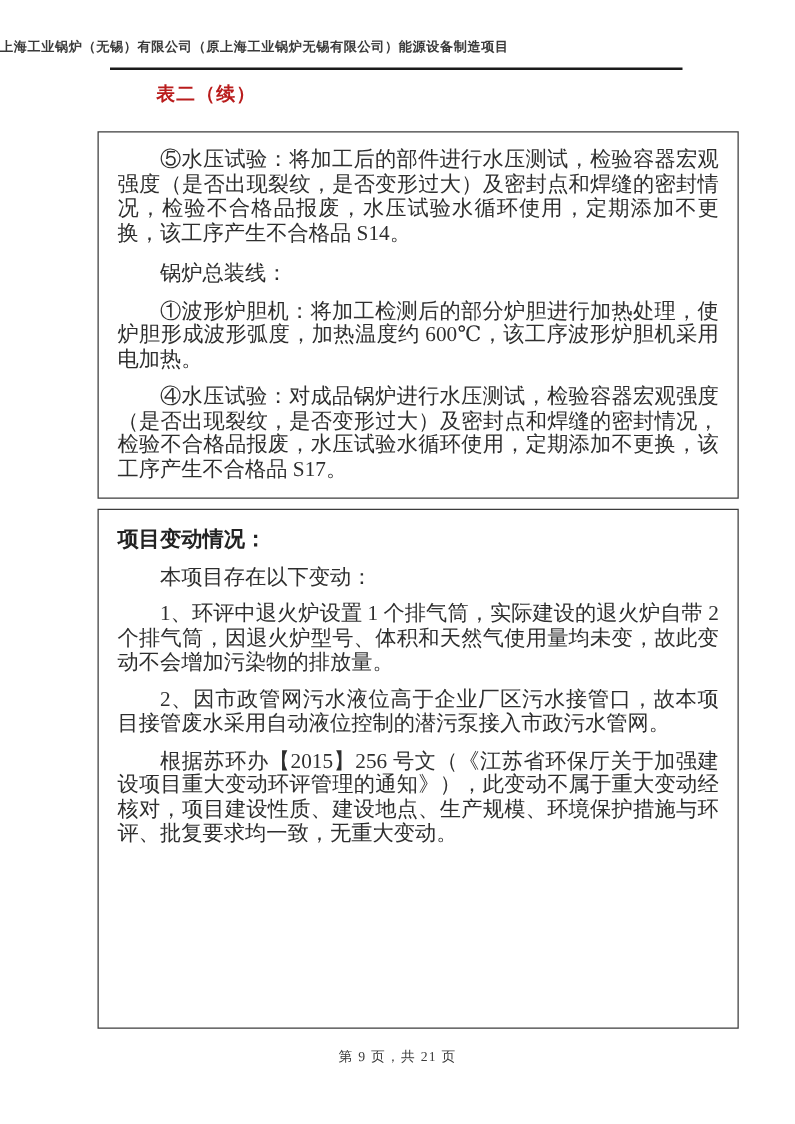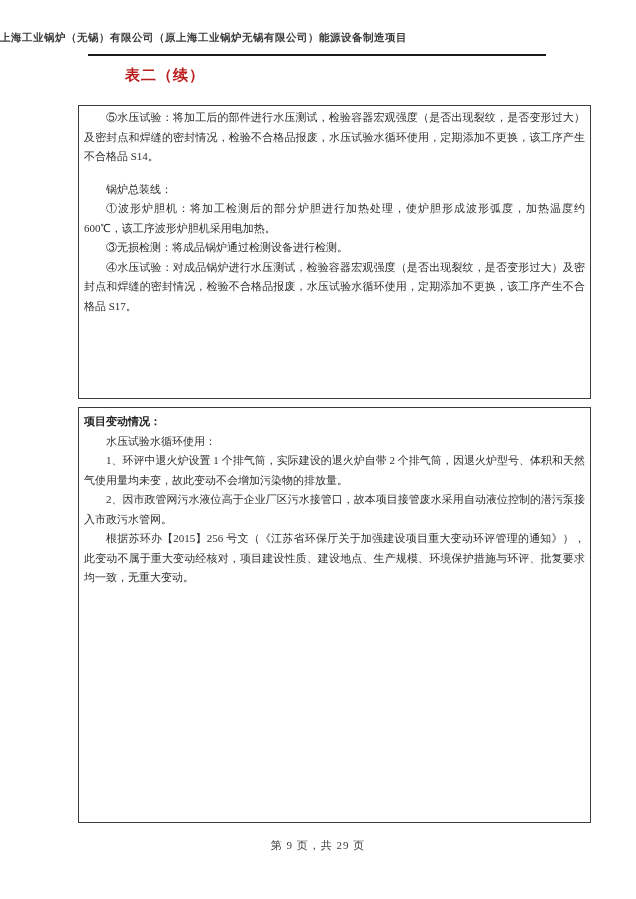--- a/index.html
+++ b/index.html
@@ -46,27 +46,26 @@
     width: 513px;
     border: 1px solid #3c3c3c;
     box-sizing: border-box;
     padding: 2px 5px 0 5px;
     overflow: hidden;
     background: #ffffff;
   }
   .box-process { top: 105px; height: 294px; }
   .box-changes { top: 407px; height: 416px; padding-top: 4px; }
   .para {
-    margin: 0;
-    font-size: 11px;
+    margin: 10px;
+    font-size: 17px;
     line-height: 19.5px;
     text-align: justify;
     text-indent: 2em;
     color: #2e2e2e;
-    font-family: Liberation Serif, serif;
   }
   .gap-above { margin-top: 13px; }
   .box-title {
     text-indent: 0;
     font-weight: bold;
     color: #222222;
   }
   .footer {
     position: absolute;
     top: 838px;
@@ -86,27 +85,26 @@
   <div class="header-title">上海工业锅炉（无锡）有限公司（原上海工业锅炉无锡有限公司）能源设备制造项目</div>
 
   <div class="header-rule"></div>
 
   <div class="section-label">表二（续）</div>
 
   <div class="doc-box box-process">
     <p class="para">⑤水压试验：将加工后的部件进行水压测试，检验容器宏观强度（是否出现裂纹，是否变形过大）及密封点和焊缝的密封情况，检验不合格品报废，水压试验水循环使用，定期添加不更换，该工序产生不合格品 S14。</p>
     <p class="para gap-above">锅炉总装线：</p>
     <p class="para">①波形炉胆机：将加工检测后的部分炉胆进行加热处理，使炉胆形成波形弧度，加热温度约 600℃，该工序波形炉胆机采用电加热。</p>
-    <p class="para">③无损检测：将成品锅炉通过检测设备进行检测。</p>
     <p class="para">④水压试验：对成品锅炉进行水压测试，检验容器宏观强度（是否出现裂纹，是否变形过大）及密封点和焊缝的密封情况，检验不合格品报废，水压试验水循环使用，定期添加不更换，该工序产生不合格品 S17。</p>
   </div>
 
   <div class="doc-box box-changes">
     <p class="para box-title">项目变动情况：</p>
-    <p class="para">水压试验水循环使用：</p>
+    <p class="para">本项目存在以下变动：</p>
     <p class="para">1、环评中退火炉设置 1 个排气筒，实际建设的退火炉自带 2 个排气筒，因退火炉型号、体积和天然气使用量均未变，故此变动不会增加污染物的排放量。</p>
     <p class="para">2、因市政管网污水液位高于企业厂区污水接管口，故本项目接管废水采用自动液位控制的潜污泵接入市政污水管网。</p>
     <p class="para">根据苏环办【2015】256 号文（《江苏省环保厅关于加强建设项目重大变动环评管理的通知》），此变动不属于重大变动经核对，项目建设性质、建设地点、生产规模、环境保护措施与环评、批复要求均一致，无重大变动。</p>
   </div>
 
-  <div class="footer">第 9 页，共 29 页</div>
+  <div class="footer">第 9 页，共 21 页</div>
 
 </div>
 
 </body></html>

